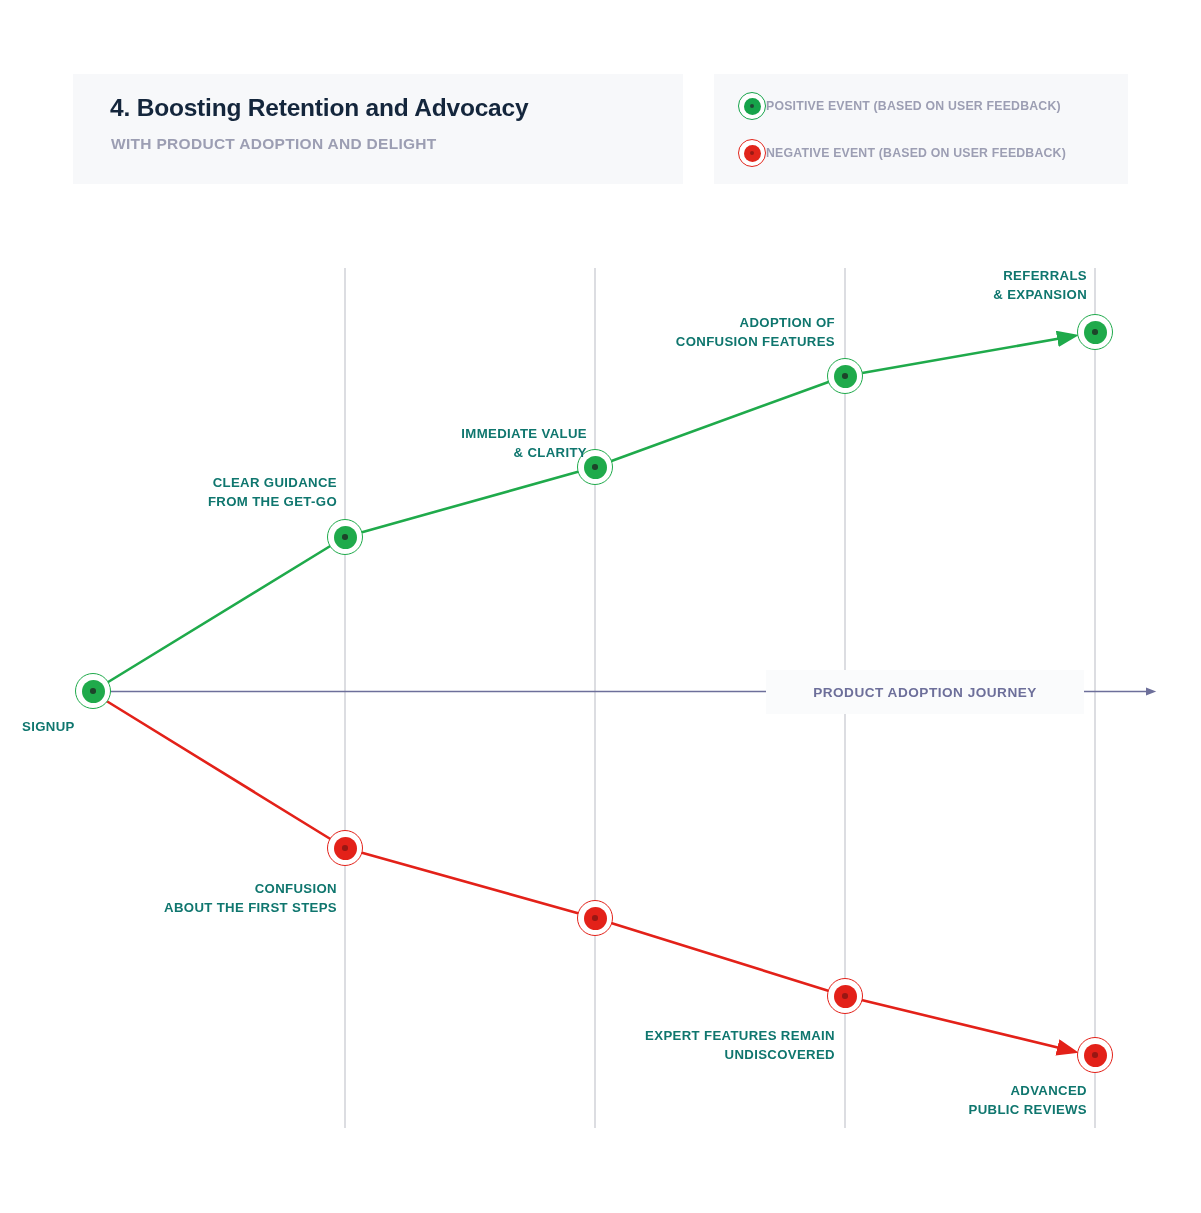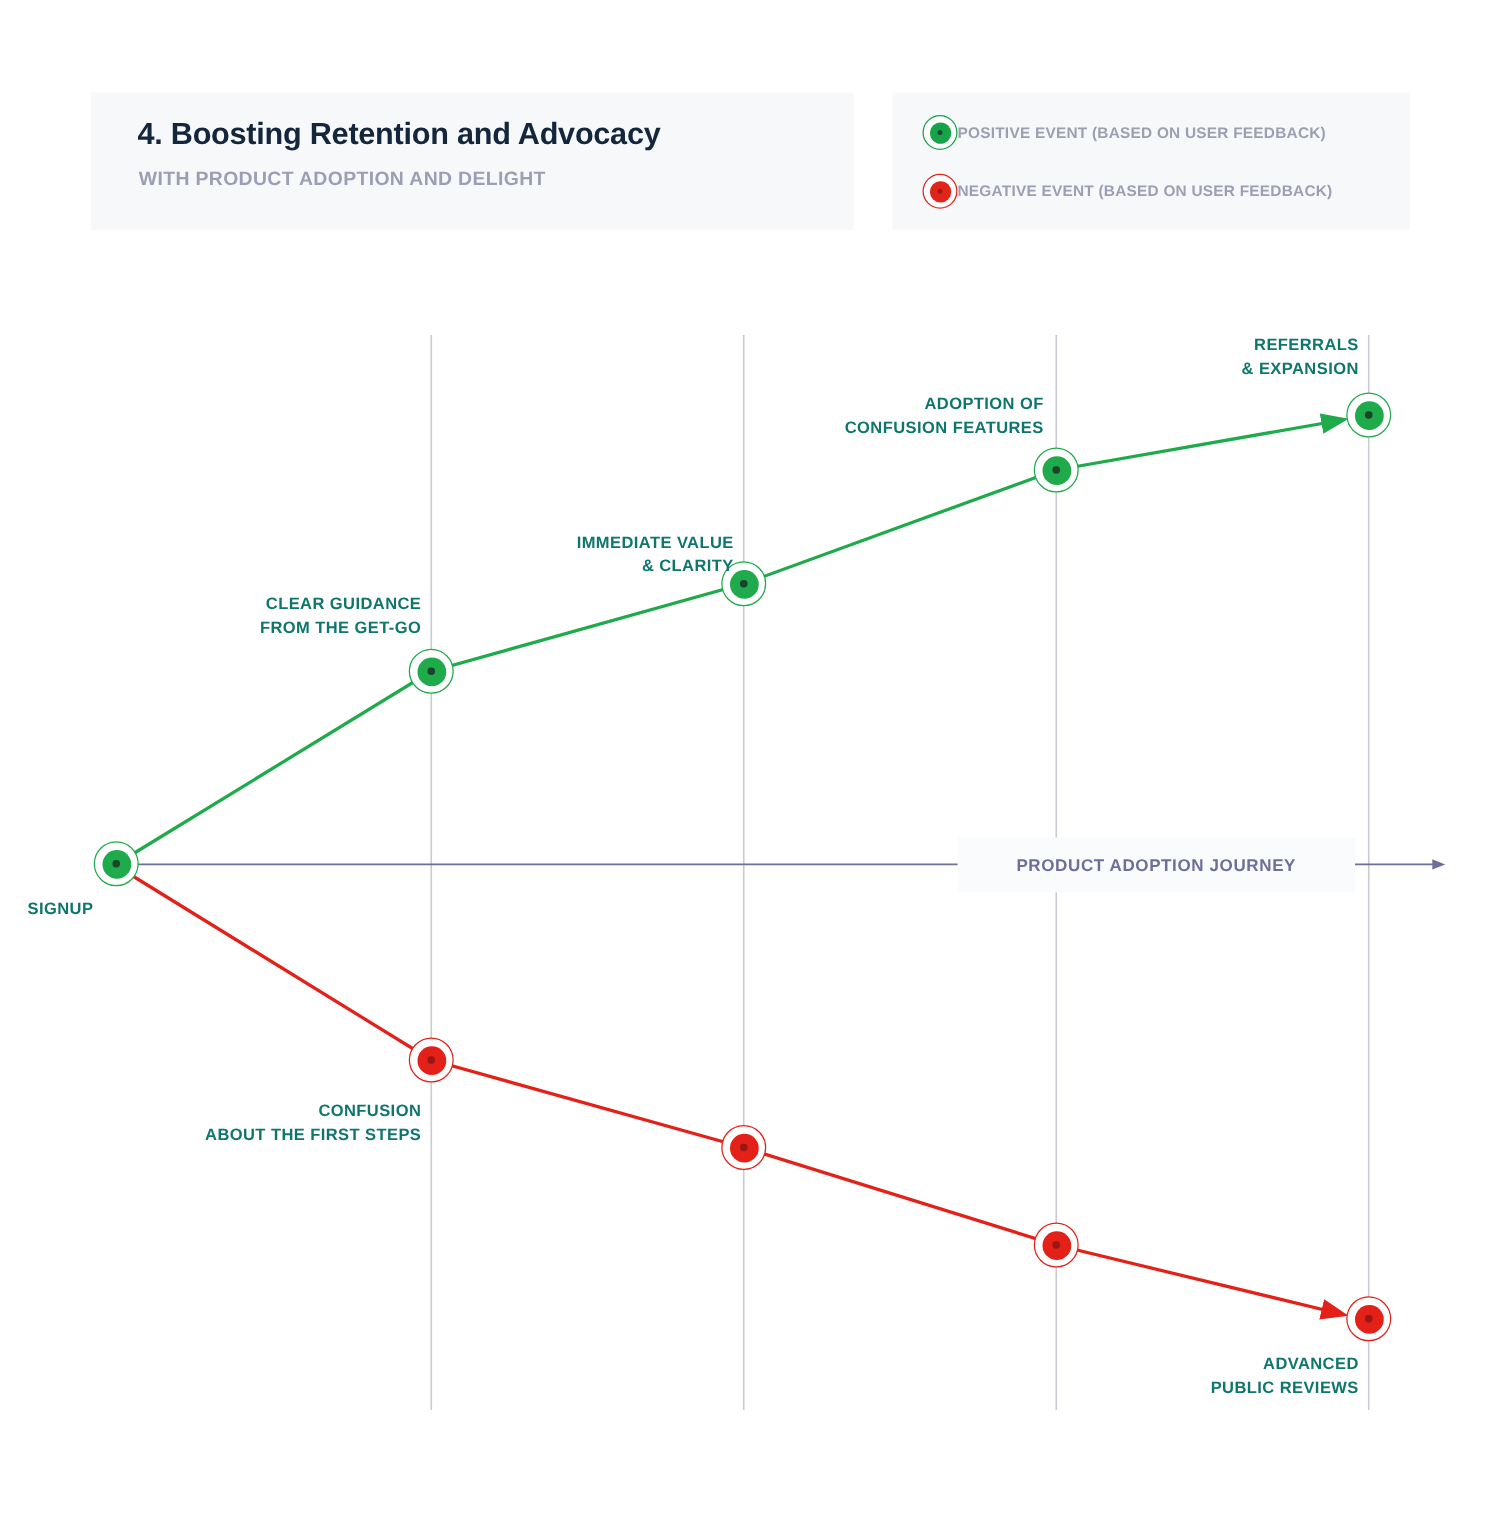--- a/index.html
+++ b/index.html
@@ -271,18 +271,22 @@
     <div>REFERRALS</div>
     <div>&amp; EXPANSION</div>
   </div>
 
   <div class="plabel right" style="left:37px; top:879px; width:300px;">
     <div>CONFUSION</div>
     <div>ABOUT THE FIRST STEPS</div>
   </div>
 
 
+  <div class="plabel right" style="left:535px; top:1026px; width:300px;">
+    <div>EXPERT FEATURES REMAIN</div>
+    <div>UNDISCOVERED</div>
+  </div>
 
   <div class="plabel right" style="left:787px; top:1081px; width:300px;">
     <div>ADVANCED</div>
     <div>PUBLIC REVIEWS</div>
   </div>
 </div>
 
 </body></html>

